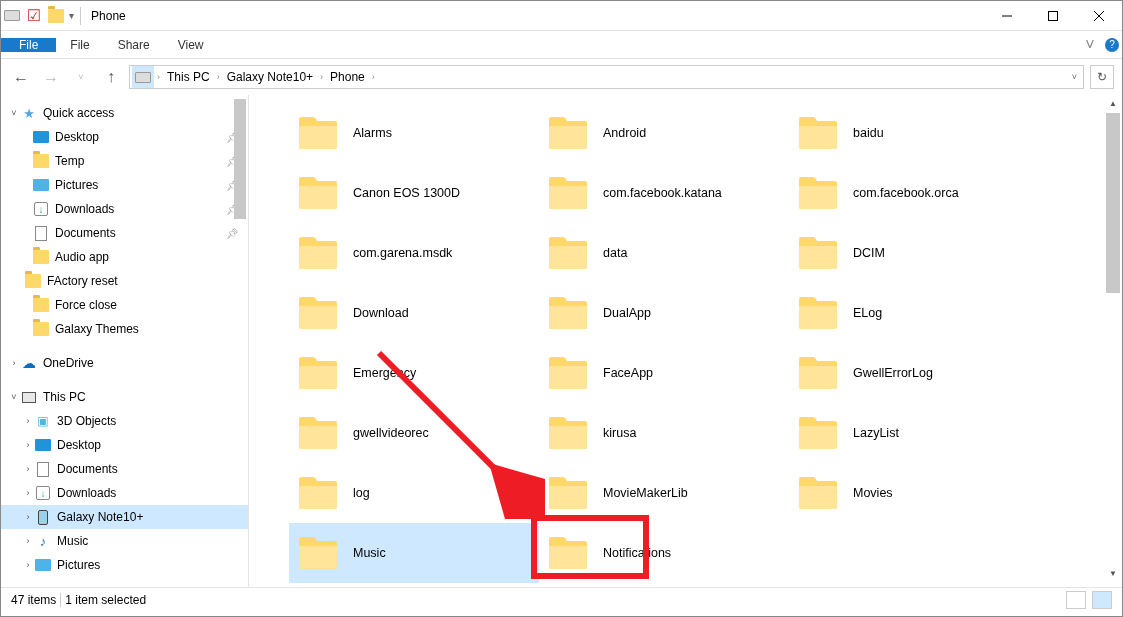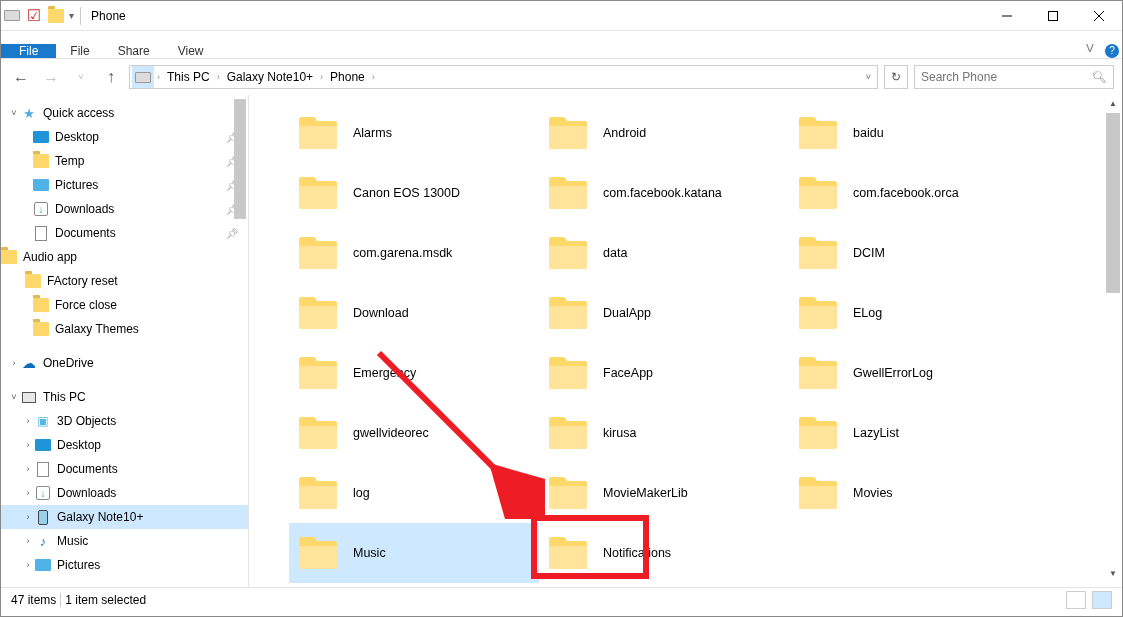--- a/index.html
+++ b/index.html
@@ -8,21 +8,21 @@
 
 .titlebar { height: 30px; display: flex; align-items: center; background: #fff; border-bottom: 1px solid #e5e5e5; }
 .titlebar .ico { width: 16px; height: 16px; margin: 0 3px; display: flex; align-items: center; justify-content: center; }
 .titlebar .sep { width: 1px; height: 18px; background: #ccc; margin: 0 4px; }
 .titlebar .title { font-size: 12px; margin-left: 6px; }
 .titlebar .spacer { flex: 1; }
 .winctrl { width: 46px; height: 30px; display: flex; align-items: center; justify-content: center; }
 .winctrl svg { width: 10px; height: 10px; }
 
 
-.ribbon { height: 28px; display: flex; align-items: flex-end; background: #fff; border-bottom: 1px solid #e1e1e1; }
+.ribbon { height: 28px; display: flex; align-items: center; background: #fff; border-bottom: 1px solid #e1e1e1; }
 .ribbon .file { background: #1979ca; color: #fff; padding: 0 18px; display: flex; align-items: center; font-size: 12px; }
 .ribbon .tab { padding: 0 14px; display: flex; align-items: center; font-size: 12px; color: #333; }
 .ribbon .spacer { flex: 1; }
 .ribbon .help { width: 20px; display: flex; align-items: center; justify-content: center; }
 .ribbon .chev { width: 24px; display: flex; align-items: center; justify-content: center; color: #888; }
 
 
 .navbar { height: 36px; display: flex; align-items: center; padding: 0 8px; gap: 6px; }
 .navbtn { width: 24px; height: 24px; display: flex; align-items: center; justify-content: center; color: #555; }
 .navbtn.disabled { color: #bbb; }
@@ -144,24 +144,20 @@
     <span class="crumb">This PC</span>
     <span class="car">›</span>
     <span class="crumb">Galaxy Note10+</span>
     <span class="car">›</span>
     <span class="crumb">Phone</span>
     <span class="car">›</span>
     <span class="spacer"></span>
     <span style="font-size:9px;color:#666;padding:0 4px">˅</span>
   </div>
   <div class="refresh" style="font-size:12px;color:#555">↻</div>
-  <div class="search">
-    <input placeholder="Search Phone" style="">
-    <span style="color:#888;font-size:12px">🔍︎</span>
-  </div>
 </div>
 
 <div class="main">
 
   <div class="tree">
     <div class="tree-scroll"></div>
     <div class="titem" style="padding-left:6px">
       <span class="chev">˅</span>
       <span class="ico i-star">★</span>
       <span class="lbl">Quick access</span>
@@ -195,21 +191,21 @@
      <span class="lbl">Downloads</span>
      <span class="pin">📌︎</span>
    </div>
         <div class="titem" style="padding-left:32px">
      <span class="ico">
             <span class="i-doc"></span>
           </span>
      <span class="lbl">Documents</span>
      <span class="pin">📌︎</span>
    </div>
-        <div class="titem" style="">
+        <div class="titem" style="padding-left:32px">
      <span class="ico">
             <span class="i-folder-sm"></span>
           </span>
      <span class="lbl">Audio app</span>
 
    </div>
         <div class="titem" style="padding-left:24px">
      <span class="ico">
             <span class="i-folder-sm"></span>
           </span>

